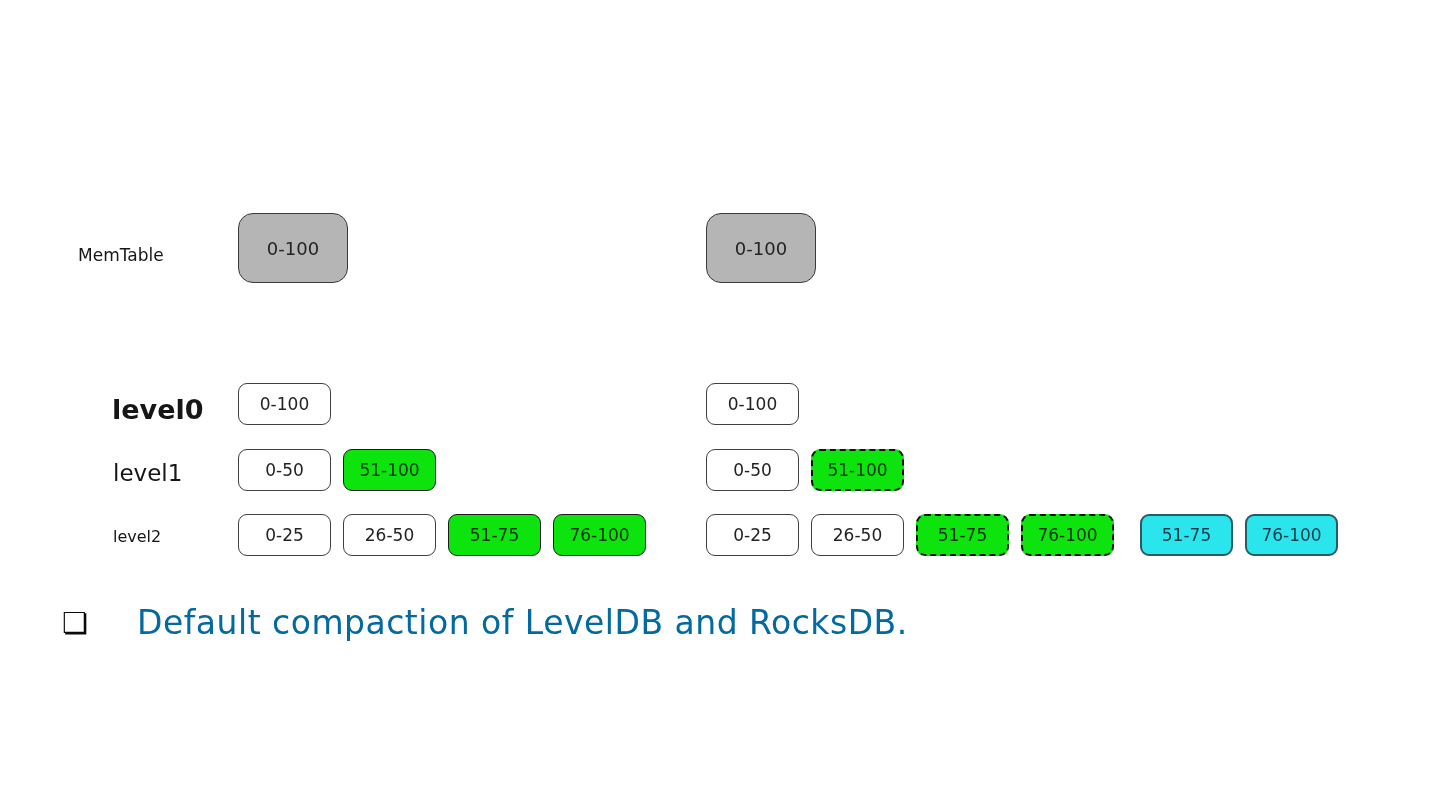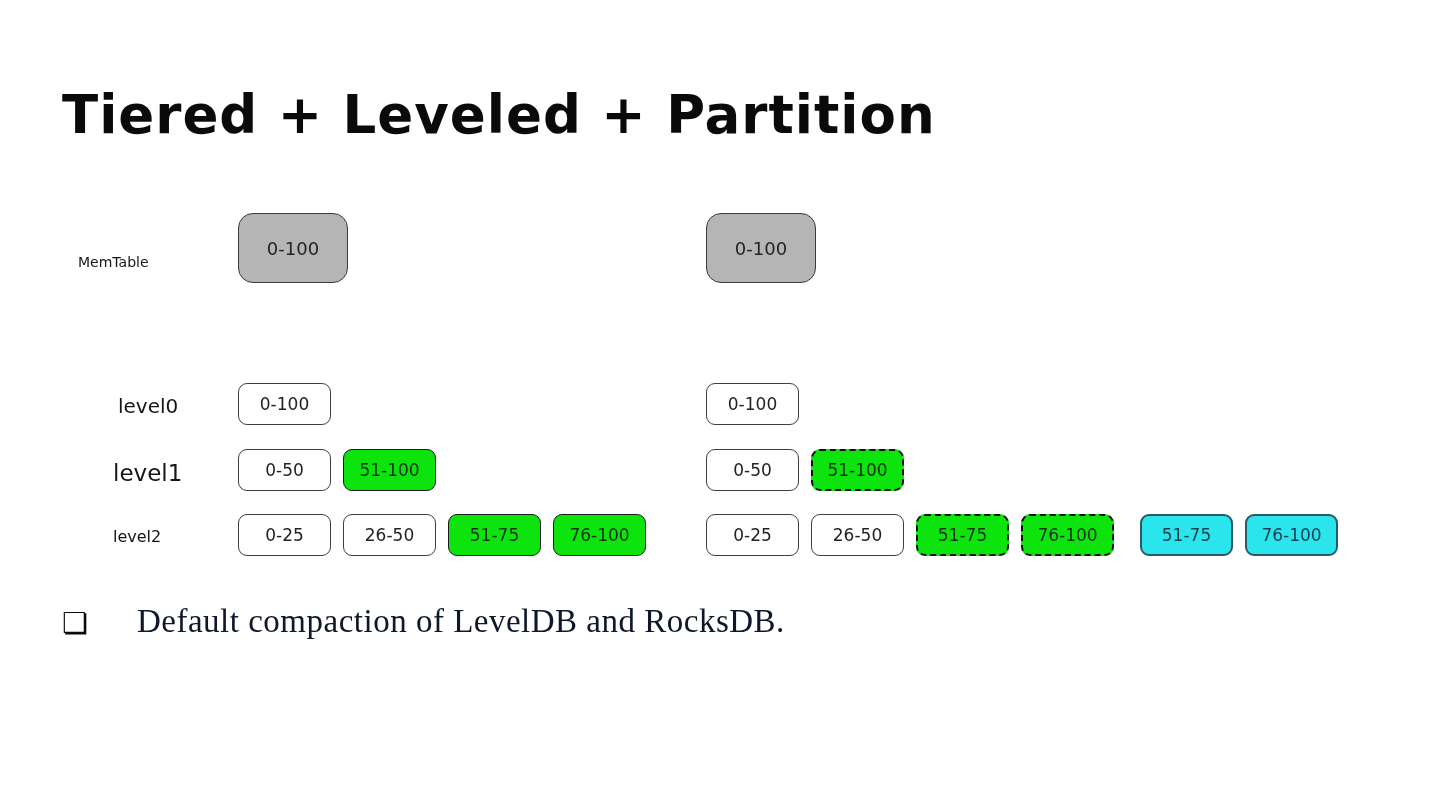--- a/index.html
+++ b/index.html
@@ -5,22 +5,22 @@
   html,body{margin:0;padding:0;background:#fff;}
   .slide{
     position:relative;width:1440px;height:810px;background:#ffffff;overflow:hidden;
     font-family:"DejaVu Sans", sans-serif;color:#111;
   }
   .title{
     position:absolute;left:62px;top:84px;margin:0;
     font-size:53px;font-weight:700;letter-spacing:1px;color:#0a0a0a;
   }
   .row-label{position:absolute;color:#161616;}
-  .lbl-mem{left:78px;top:254px;font-size:14px;}
-  .lbl-l0{left:118px;top:394px;font-size:20px;}
+  .lbl-mem{left:78px;top:245px;font-size:17px;}
+  .lbl-l0{left:112px;top:394px;font-size:27px;font-weight:bold;}
   .lbl-l1{left:113px;top:460px;font-size:23px;}
   .lbl-l2{left:113px;top:527px;font-size:16px;}
 
   .boxrow{position:absolute;display:flex;gap:12px;}
   .mem-left{left:238px;top:213px;}
   .mem-right{left:706px;top:213px;}
   .r0-left{left:238px;top:383px;}
   .r1-left{left:238px;top:449px;}
   .r2-left{left:238px;top:514px;}
   .r0-right{left:706px;top:383px;}
@@ -36,28 +36,27 @@
   .mem .box{width:110px;height:70px;border-radius:15px;font-size:18px;}
   .box.gray{background:var(--gray_fill,#b5b5b5);border-color:#3a3a3a;}
   .box.white{background:#ffffff;}
   .box.green{background:var(--green_fill,#0de30d);border:1.8px solid #1b1b1b;color:#07330a;}
   .box.green-dashed{background:var(--green_fill,#0de30d);border:2.4px dashed #121212;color:#07330a;}
   .box.cyan{background:var(--cyan_fill,#2ae5ec);border:2px solid var(--cyan_border,#2a5a66);color:#123f4e;}
   .box.extra-gap{margin-left:14px;}
 
   .bullet{position:absolute;left:62px;top:603px;display:flex;align-items:flex-start;}
   .bullet .marker{width:75px;font-size:29px;padding-top:3px;color:#0a0a0a;}
-  .bullet .text{font-size:33px;color:#0f172a;letter-spacing:0.5px;font-family:Liberation Serif, serif;}
+  .bullet .text{font-size:33px;color:#0369a1;letter-spacing:0.5px;}
 </style>
 </head>
 <body>
 
 <div class="slide">
 
-  <h1 class="title">Tiered + Leveled + Partition</h1>
 
   <div class="row-label lbl-mem">MemTable</div>
   <div class="row-label lbl-l0">level0</div>
   <div class="row-label lbl-l1">level1</div>
   <div class="row-label lbl-l2">level2</div>
 
   <div class="boxrow mem mem-left">
       <div class="box gray">0-100</div>
     </div>
   <div class="boxrow r0-left">

